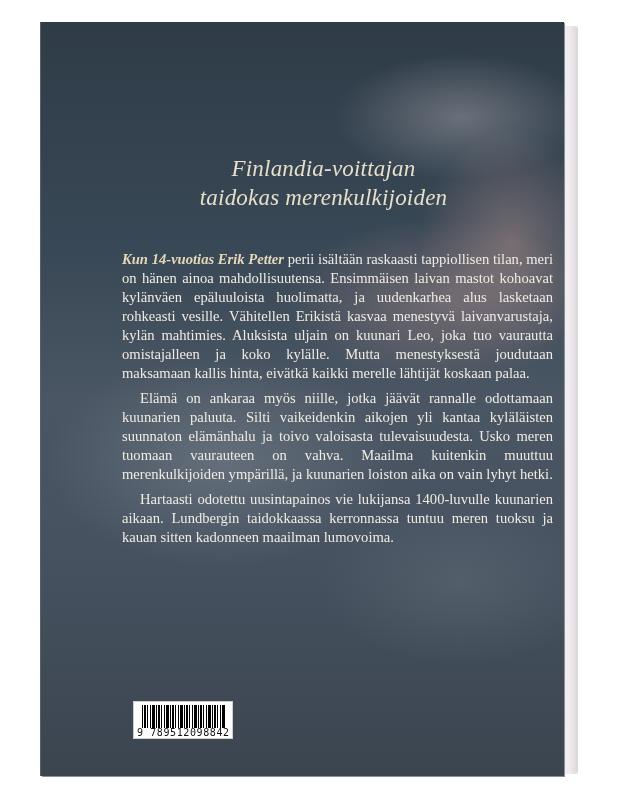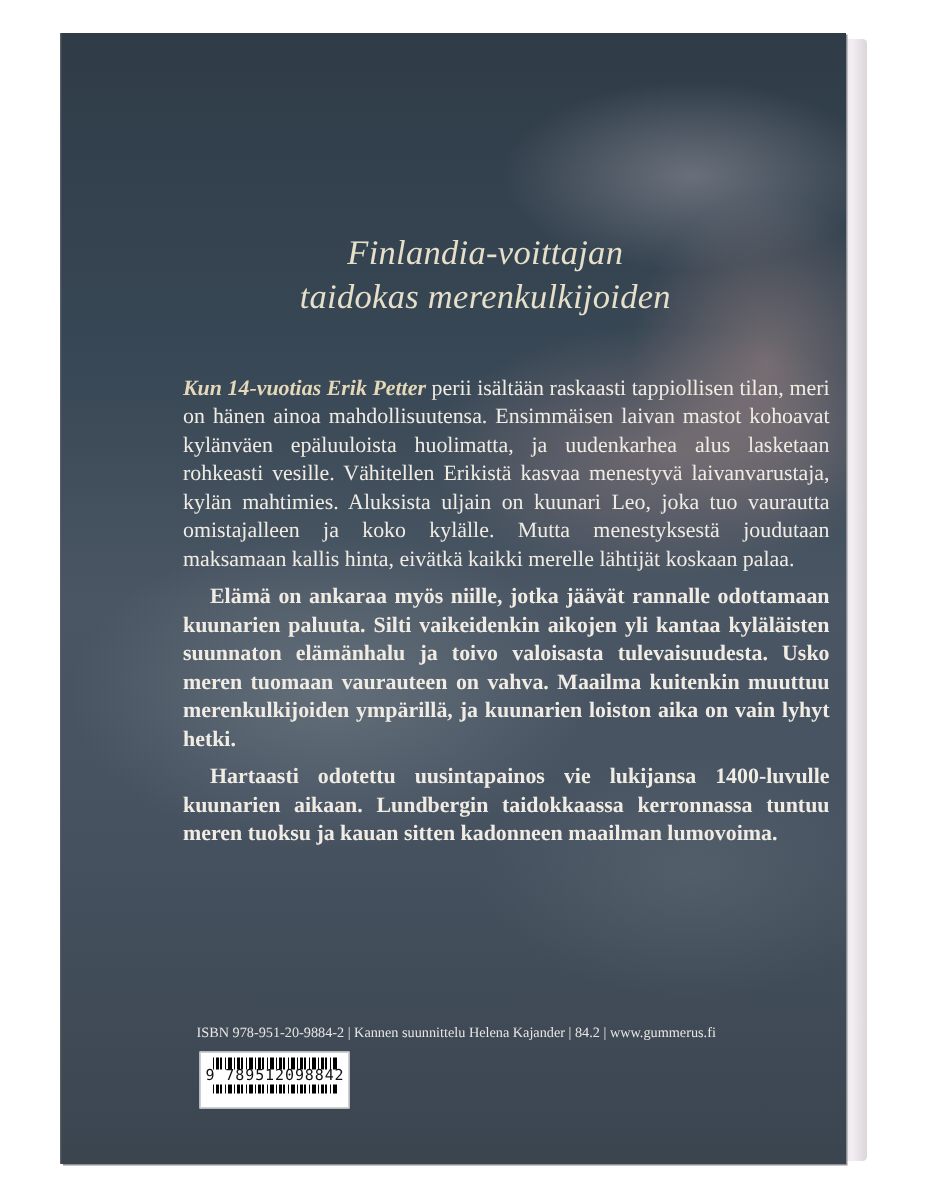--- a/index.html
+++ b/index.html
@@ -47,21 +47,21 @@
       position: absolute;
       left: 81px;
       top: 228px;
       width: 447px;
       color: #f0ece4;
       font-size: 14.6px;
       line-height: 19px;
       text-align: justify;
     }
     .blurb p { margin: 0 16px 6px 0; }
-    .blurb p.indent { text-indent: 18px; font-weight: bold; }
+    .blurb p.indent { text-indent: 18px; }
     .lead {
       font-style: italic;
       font-weight: bold;
       color: #e4d8b8;
     }
     .imprint {
       position: absolute;
       left: 90px; top: 661px;
       color: #e8e6e2;
       font-size: 9.5px;
@@ -81,21 +81,21 @@
       width: 84px; height: 24px;
       background: repeating-linear-gradient(90deg,
         #000 0px, #000 1px, #fff 1px, #fff 2px,
         #000 2px, #000 4px, #fff 4px, #fff 5px,
         #000 5px, #000 6px, #fff 6px, #fff 8px,
         #000 8px, #000 9px, #fff 9px, #fff 10px,
         #000 10px, #000 13px, #fff 13px, #fff 14px);
     }
     .barcode-num {
       position: absolute;
-      left: 3px; bottom: 15px;
+      left: 3px; bottom: 0;
       font-family: "DejaVu Sans Mono", "Liberation Mono", monospace;
       font-size: 10px;
       line-height: 10px;
       color: #111;
       letter-spacing: 0.6px;
       white-space: nowrap;
       background: #fff;
     }
   </style>
 </head>
@@ -109,20 +109,19 @@
     <div>Finlandia-voittajan</div>
     <div>taidokas merenkulkijoiden</div>
   </div>
 
   <div class="blurb">
     <p><span class="lead">Kun 14-vuotias Erik Petter</span><span> perii isältään raskaasti tappiollisen tilan, meri on hänen ainoa mahdollisuutensa. Ensimmäisen laivan mastot kohoavat kylänväen epäluuloista huolimatta, ja uudenkarhea alus lasketaan rohkeasti vesille. Vähitellen Erikistä kasvaa menestyvä laivanvarustaja, kylän mahtimies. Aluksista uljain on kuunari Leo, joka tuo vaurautta omistajalleen ja koko kylälle. Mutta menestyksestä joudutaan maksamaan kallis hinta, eivätkä kaikki merelle lähtijät koskaan palaa.</span></p>
     <p class="indent">Elämä on ankaraa myös niille, jotka jäävät rannalle odottamaan kuunarien paluuta. Silti vaikeidenkin aikojen yli kantaa kyläläisten suunnaton elämänhalu ja toivo valoisasta tulevaisuudesta. Usko meren tuomaan vaurauteen on vahva. Maailma kuitenkin muuttuu merenkulkijoiden ympärillä, ja kuunarien loiston aika on vain lyhyt hetki.</p>
     <p class="indent">Hartaasti odotettu uusintapainos vie lukijansa 1400-luvulle kuunarien aikaan. Lundbergin taidokkaassa kerronnassa tuntuu meren tuoksu ja kauan sitten kadonneen maailman lumovoima.</p>
   </div>
 
-  <div class="imprint">ISBN 978-951-20-9884-2 | Kannen suunnittelu Helena Kajander | 84.2 | www.gummerus.fi</div>
 
   <div class="barcode">
     <div class="bars"></div>
     <div class="barcode-num">9 789512098842</div>
   </div>
 
 </div>
 
 </body></html>

